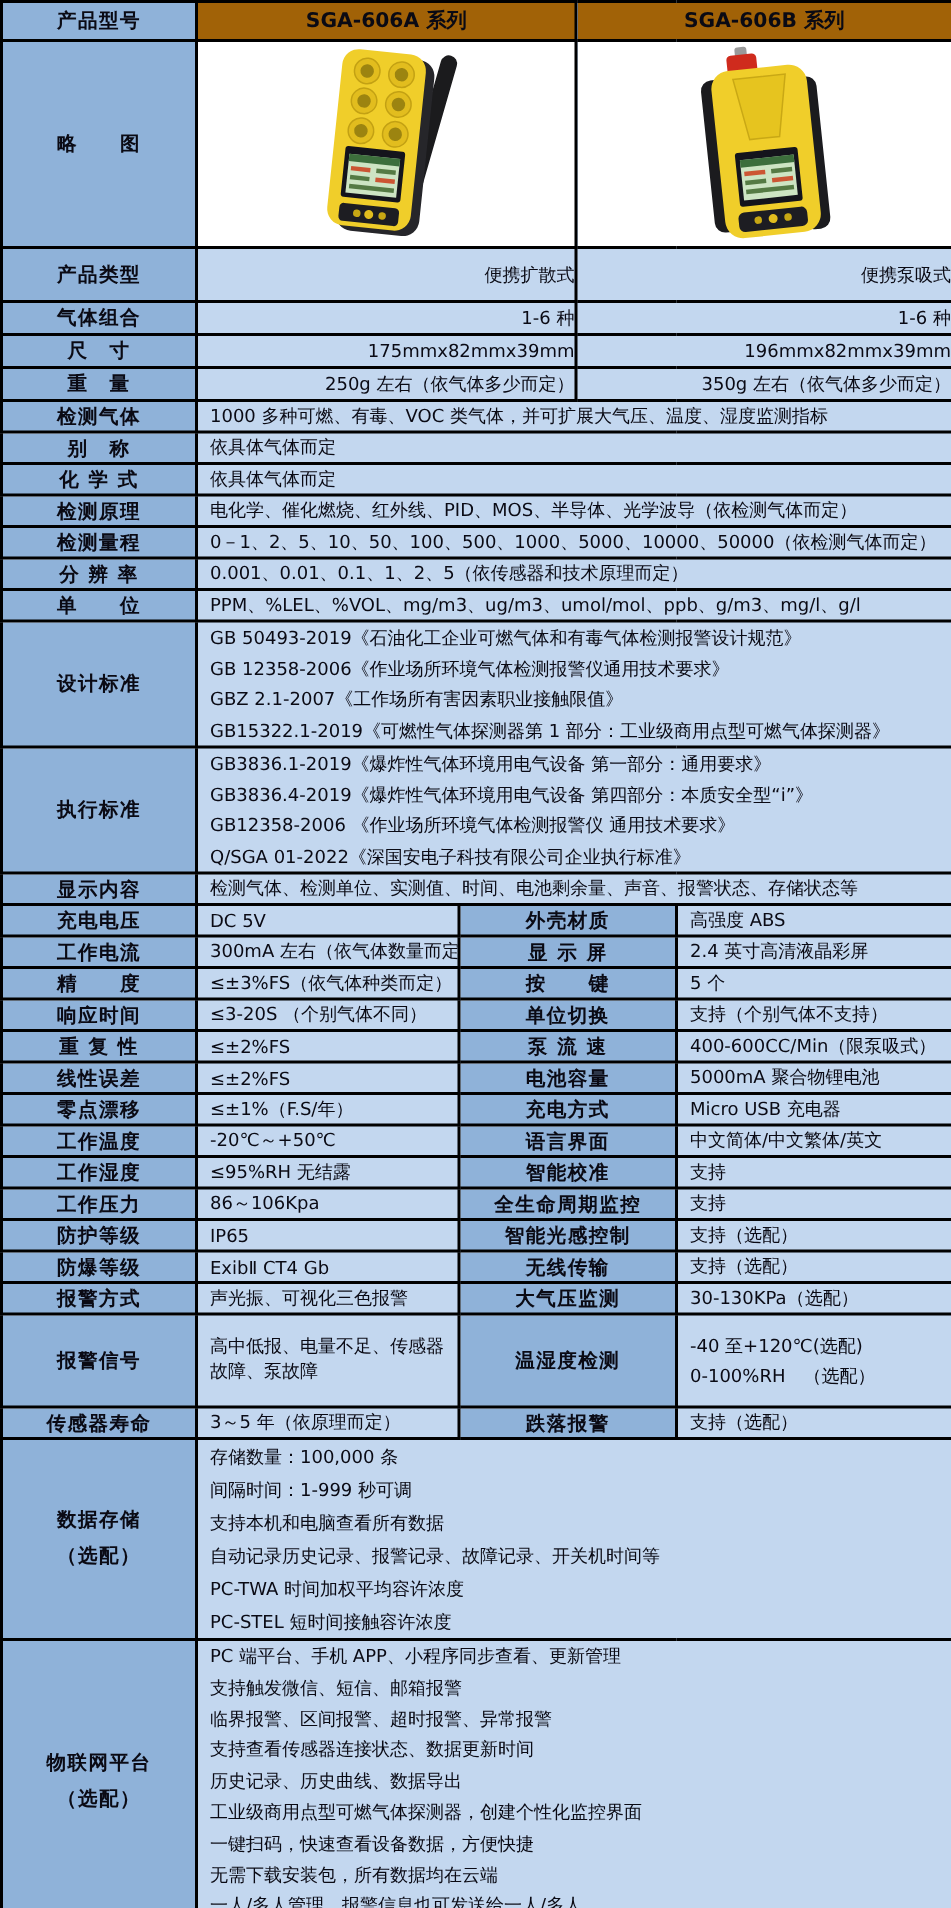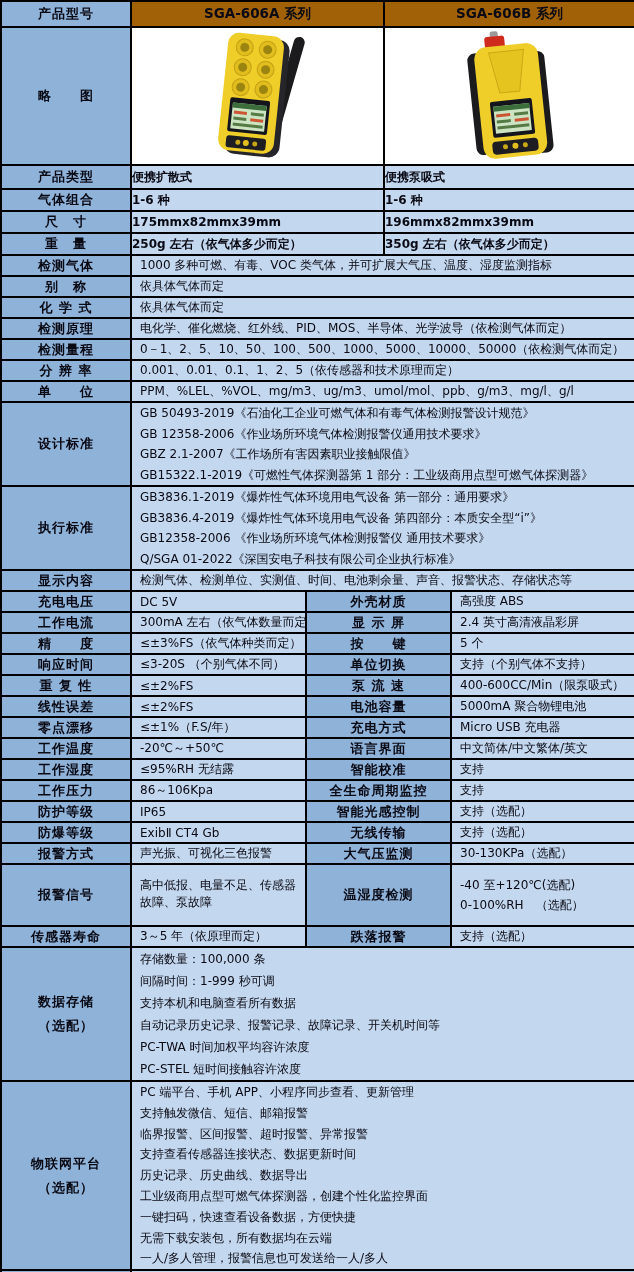--- a/index.html
+++ b/index.html
@@ -31,34 +31,34 @@
   .val{
     background:#c3d7ef;
     font-size:12px;
   }
   .hdr{
     background:#a16207;
     font-weight:bold;
     text-align:center;
     font-size:13.5px;
   }
-  .vc{text-align:left;font-weight:bold;}
+  .vc{text-align:right;}
   .vl{text-align:left;padding:0 4px 0 8px;}
   .nw{white-space:nowrap;}
   .img-cell{background:#ffffff;text-align:center;vertical-align:middle;}
   .multi div{white-space:nowrap;overflow:hidden;}
   .std-lines div{line-height:20.5px;}
   .store-lines div{line-height:22px;}
   .iot-lines div{line-height:20.8px;}
   .two-line div{line-height:20px;white-space:nowrap;}
   .lbl-lines div{line-height:24px;}
   .wrap2{line-height:17px;padding-top:2px;padding-bottom:2px;font-family:Liberation Mono, monospace;}
   tr.r-hdr{height:26px;}
   tr.r-sketch{height:138px;}
-  tr.r-a{height:24px;}
+  tr.r-a{height:36px;}
   tr.r-b{height:22px;padding-left:24px;}
   tr.r-s{height:21px;}
   tr.r-std{height:82px;}
   tr.r-alarm{height:62px;}
   tr.r-store{height:132px;}
   tr.r-iot{height:188px;}
   tr.r-acc{height:26px;}
 </style>
 </head>
 <body>

